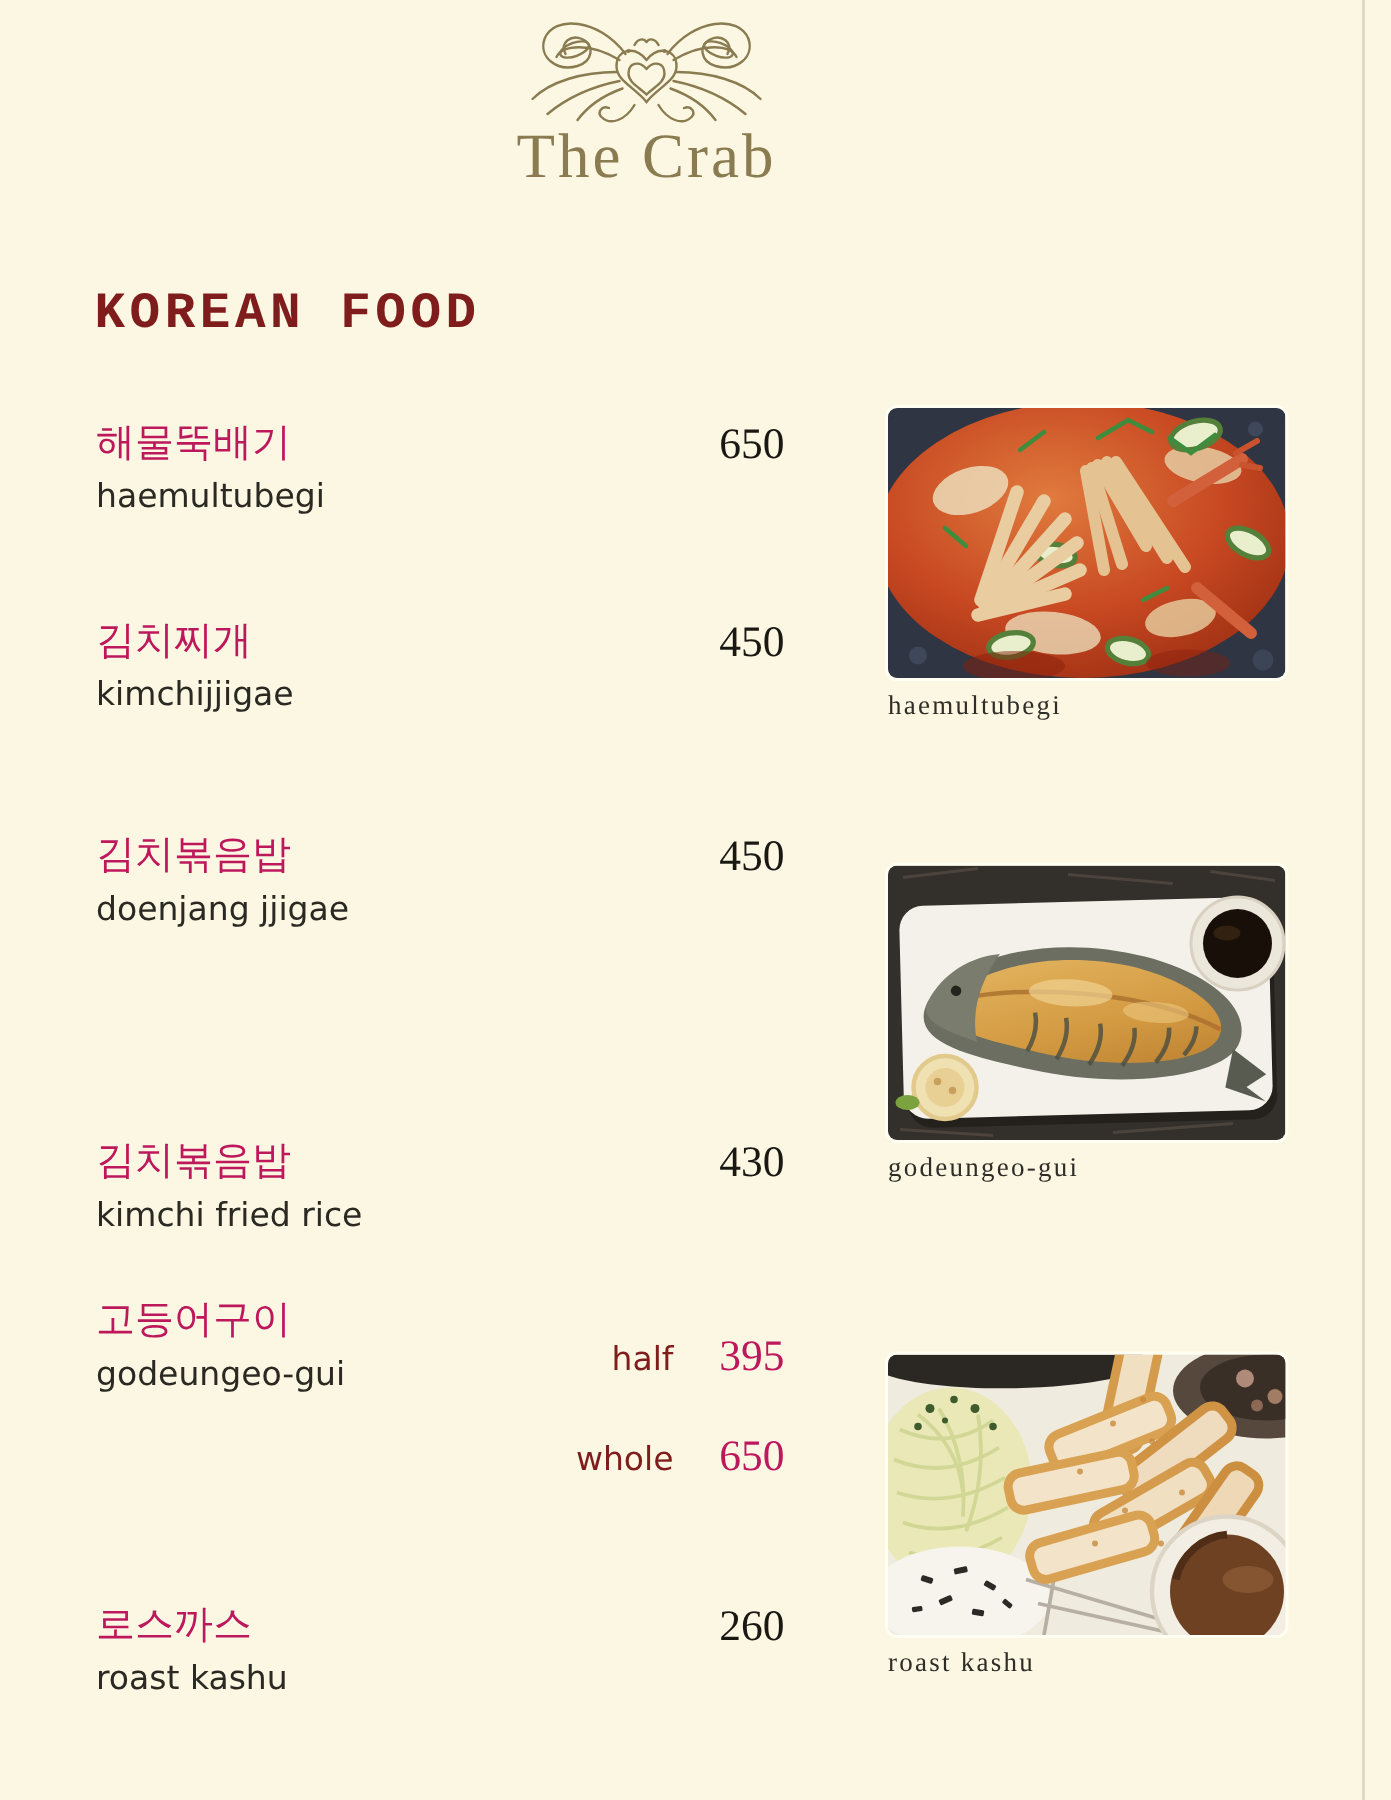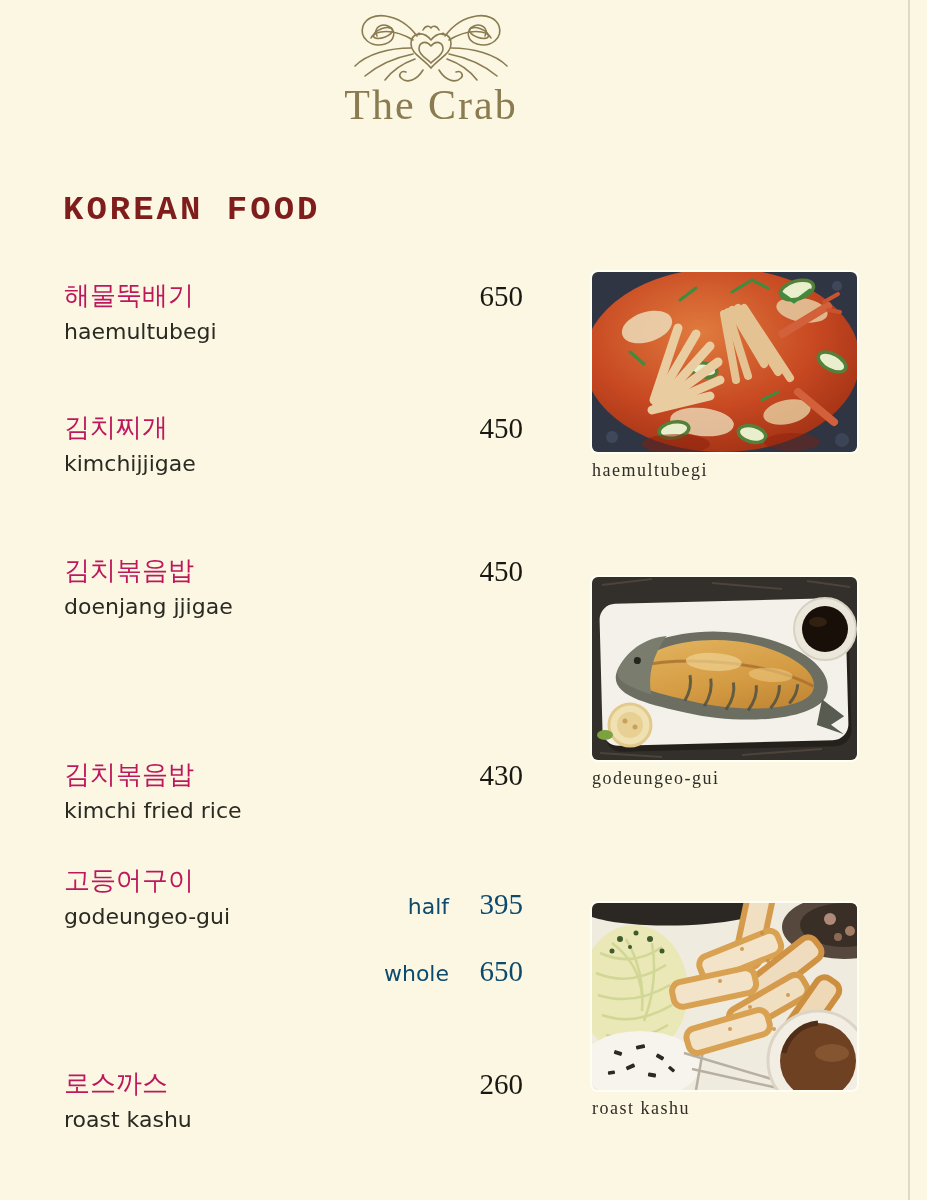--- a/index.html
+++ b/index.html
@@ -32,24 +32,24 @@
   .item{position:absolute;left:64px;width:459px;}
   .item-row{display:flex;justify-content:space-between;align-items:flex-start;}
   .item-korean{font-size:26px;color:#be185d;line-height:1.15;}
   .item-english{font-size:22px;color:#2a2922;margin-top:9px;line-height:1.1;}
   .item-price{
     font-family:"Liberation Serif","DejaVu Serif",serif;
     font-size:29px;color:#191813;line-height:1.05;white-space:nowrap;
   }
   .price-options{display:flex;flex-direction:column;gap:12px;align-items:flex-end;}
   .price-option{display:flex;align-items:baseline;}
-  .price-option-label{font-size:22px;color:#0c4a6e;margin-top:28px;}
+  .price-option-label{font-size:22px;color:#7f1d1d;margin-top:28px;}
   .price-option-value{
     font-family:"Liberation Serif","DejaVu Serif",serif;
-    font-size:29px;color:#0c4a6e;min-width:60px;text-align:right;margin-left:14px;
+    font-size:29px;color:#be185d;min-width:60px;text-align:right;margin-left:14px;
   }
   
   .photo-card{position:absolute;left:592px;width:265px;}
   .photo-frame{
     width:265px;border-radius:6px;overflow:hidden;display:block;
     box-shadow:0 0 0 2px #fffef2;
   }
   .photo-frame svg{display:block;}
   .photo-caption{
     font-family:"Liberation Serif","DejaVu Serif",serif;

